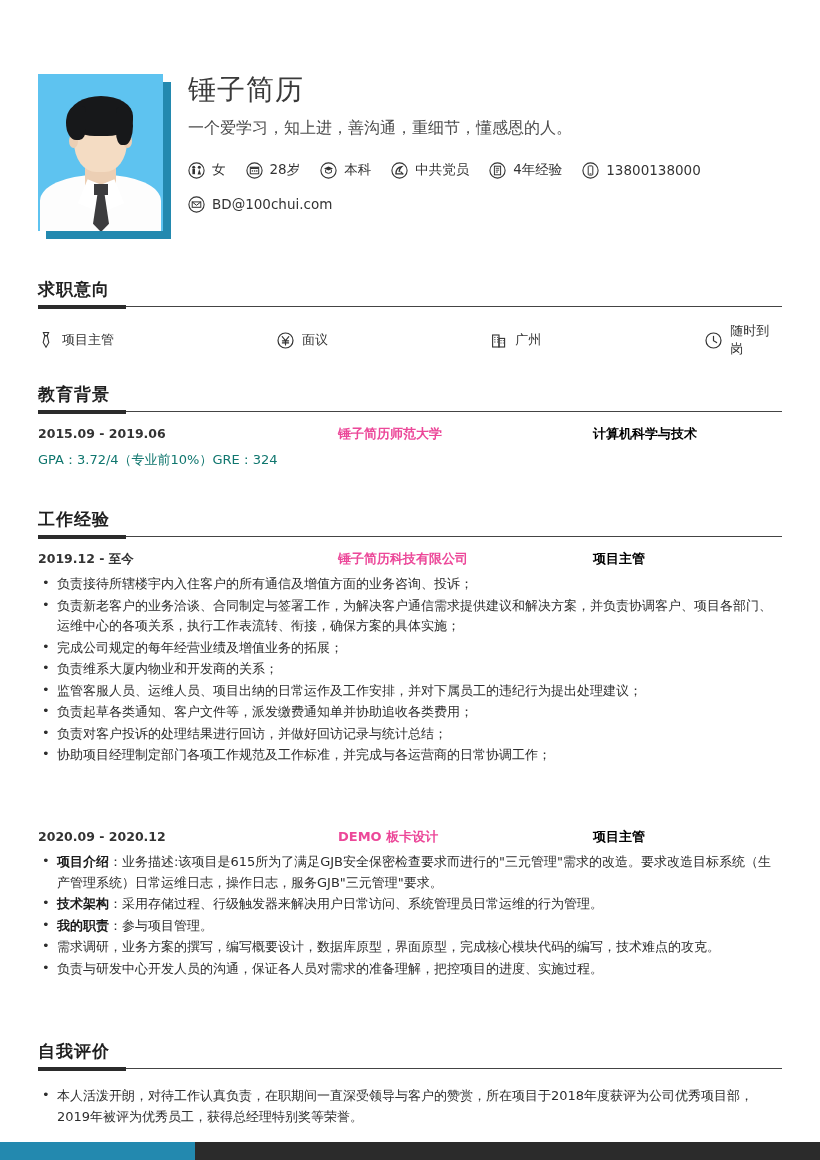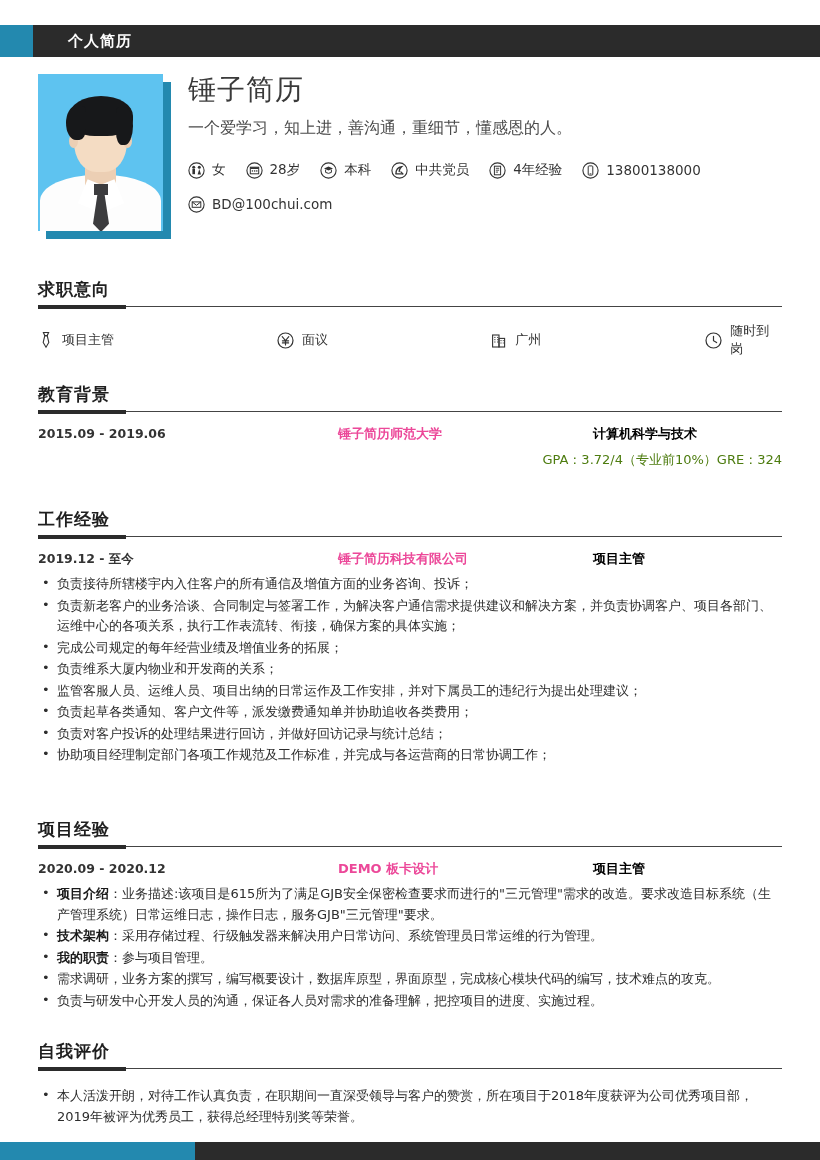--- a/index.html
+++ b/index.html
@@ -56,21 +56,21 @@
   .sec-head { position:relative; height:32px; }
   .sec-title { font-size:17px; font-weight:bold; color:#1f1f1f; letter-spacing:1px; display:inline-block; position:relative; z-index:2; }
   .sec-rule-thin { position:absolute; left:0; bottom:3px; width:100%; height:1px; background:#444; }
   .sec-rule-thick { position:absolute; left:0; bottom:1px; height:4px; background:#2b2b2b; }
 
   .three-col { display:flex; align-items:baseline; font-size:13px; margin-top:10px; }
   .c-date { width:300px; color:#333; font-weight:bold; font-size:12.5px; }
   .c-org  { width:255px; color:#ec4899; font-weight:bold; font-size:13px; }
   .c-role { flex:1; color:#000000; font-weight:bold; font-size:13px; }
 
-  .sub-line { font-size:13px; color:#4d7c0f; margin-top:8px;text-align:right; }
+  .sub-line { font-size:13px; color:#0f766e; margin-top:8px; }
 
   ul.bullets { list-style:none; margin-top:6px; }
   ul.bullets li { position:relative; padding-left:19px; font-size:13px; line-height:20.5px; color:#2d2d2d; margin-bottom:1px; }
   ul.bullets li::before { content:"•"; position:absolute; left:4px; top:-1px; font-size:13px; color:#2d2d2d; }
   ul.bullets li b { font-weight:bold; color:#1a1a1a; }
 
   .job-row { display:flex; margin-top:12px; }
   .job-item { display:flex; align-items:center; font-size:13px; color:#333; }
   .job-item .ic { margin-right:8px; display:inline-flex; }
 
@@ -79,26 +79,20 @@
   .bottom-accent { width:195px; background:#2389af; }
   .bottom-dark { flex:1; background:#2b2b2b; }
 
   svg { display:block; }
 </style>
 </head>
 <body>
 
 <div class="page">
 
-  <div class="topbar">
-    <div class="topbar-accent"></div>
-    <div class="topbar-dark">
-      <span class="topbar-title">个人简历</span>
-    </div>
-  </div>
 
   <div class="header">
 
     <div class="photo-wrap">
       <div class="photo-shadow"></div>
       <div class="photo">
         <div class="ph-shirt"></div>
         <div class="ph-neck"></div>
         <div class="ph-head"></div>
         <div class="ph-ear-l"></div>
@@ -292,25 +286,20 @@
         <li>负责维系大厦内物业和开发商的关系；</li>
         <li>监管客服人员、运维人员、项目出纳的日常运作及工作安排，并对下属员工的违纪行为提出处理建议；</li>
         <li>负责起草各类通知、客户文件等，派发缴费通知单并协助追收各类费用；</li>
         <li>负责对客户投诉的处理结果进行回访，并做好回访记录与统计总结；</li>
         <li>协助项目经理制定部门各项工作规范及工作标准，并完成与各运营商的日常协调工作；</li>
       </ul>
     </div>
   </div>
 
   <div class="section" style="top:818px;">
-    <div class="sec-head">
-      <span class="sec-title">项目经验</span>
-      <span class="sec-rule-thin"></span>
-      <span class="sec-rule-thick" style="width:88px;"></span>
-    </div>
     <div>
       <div class="three-col">
         <span class="c-date">2020.09 - 2020.12</span>
         <span class="c-org">DEMO 板卡设计</span>
         <span class="c-role">项目主管</span>
       </div>
       <ul class="bullets">
         <li>
           <b>项目介绍</b><span>：业务描述:该项目是615所为了满足GJB安全保密检查要求而进行的"三元管理"需求的改造。要求改造目标系统（生产管理系统）日常运维日志，操作日志，服务GJB"三元管理"要求。</span>
         </li>

